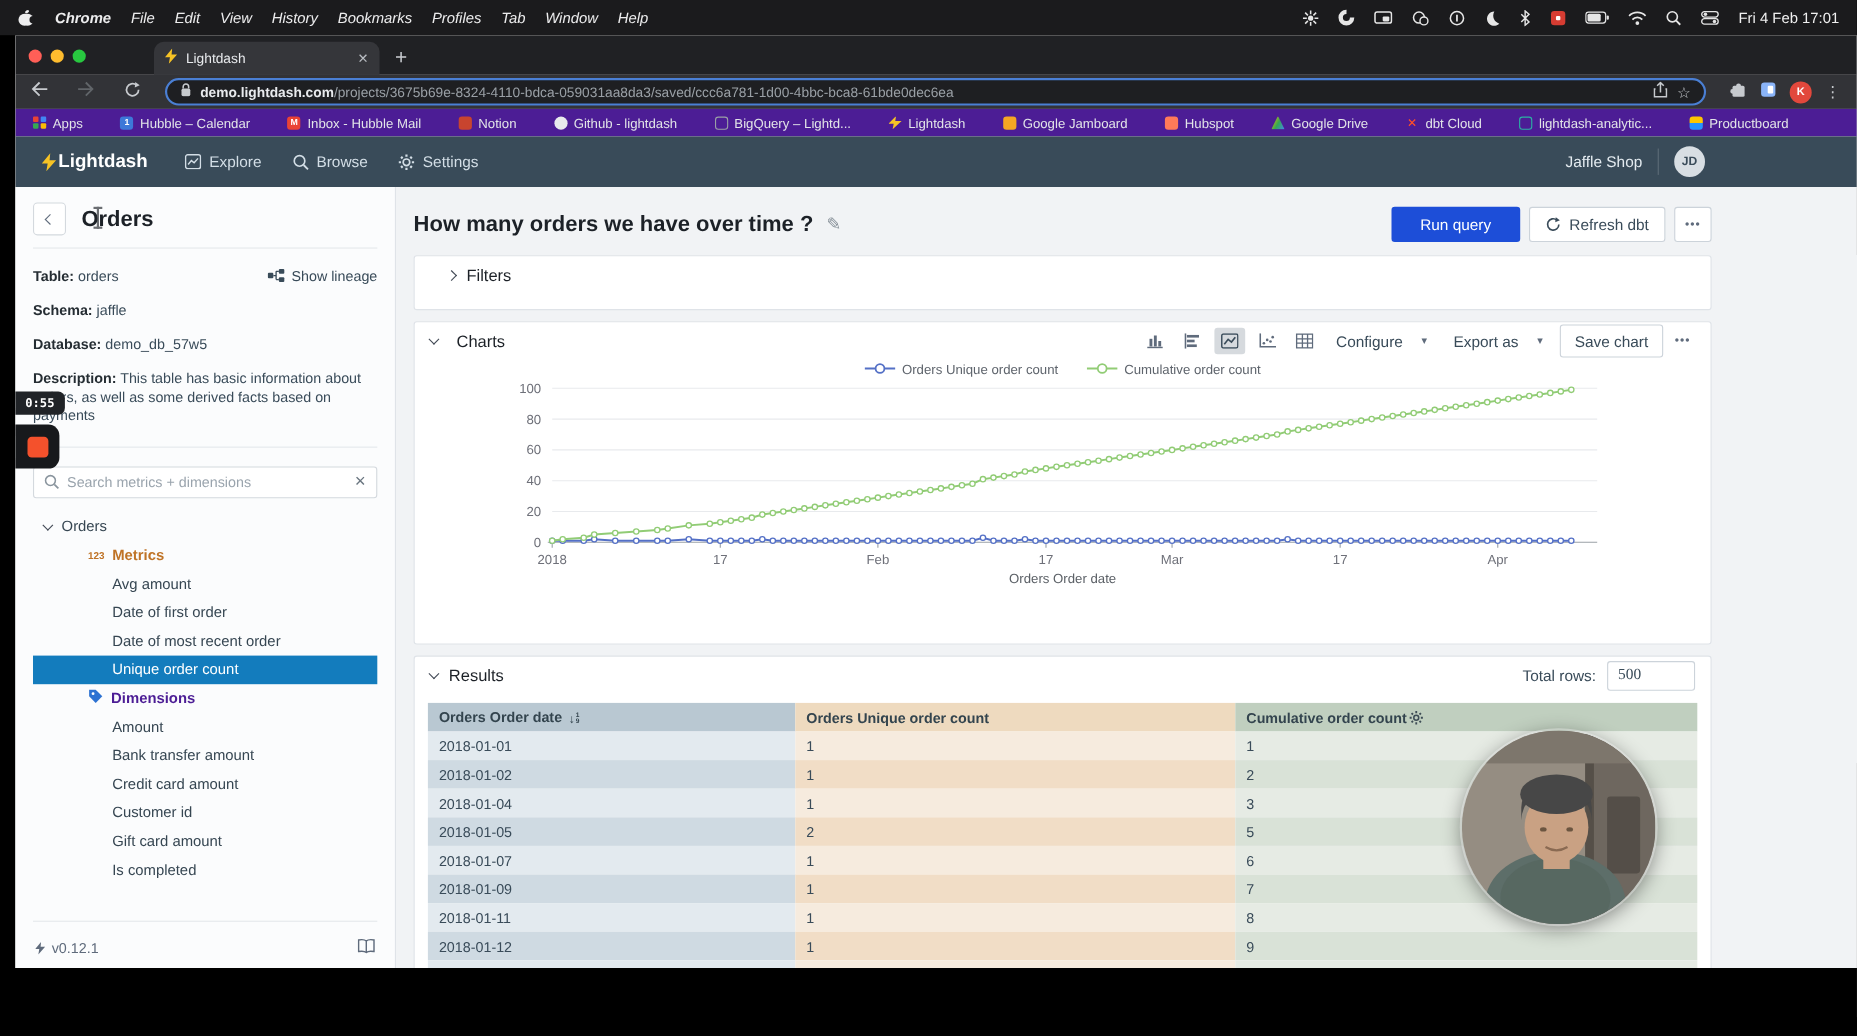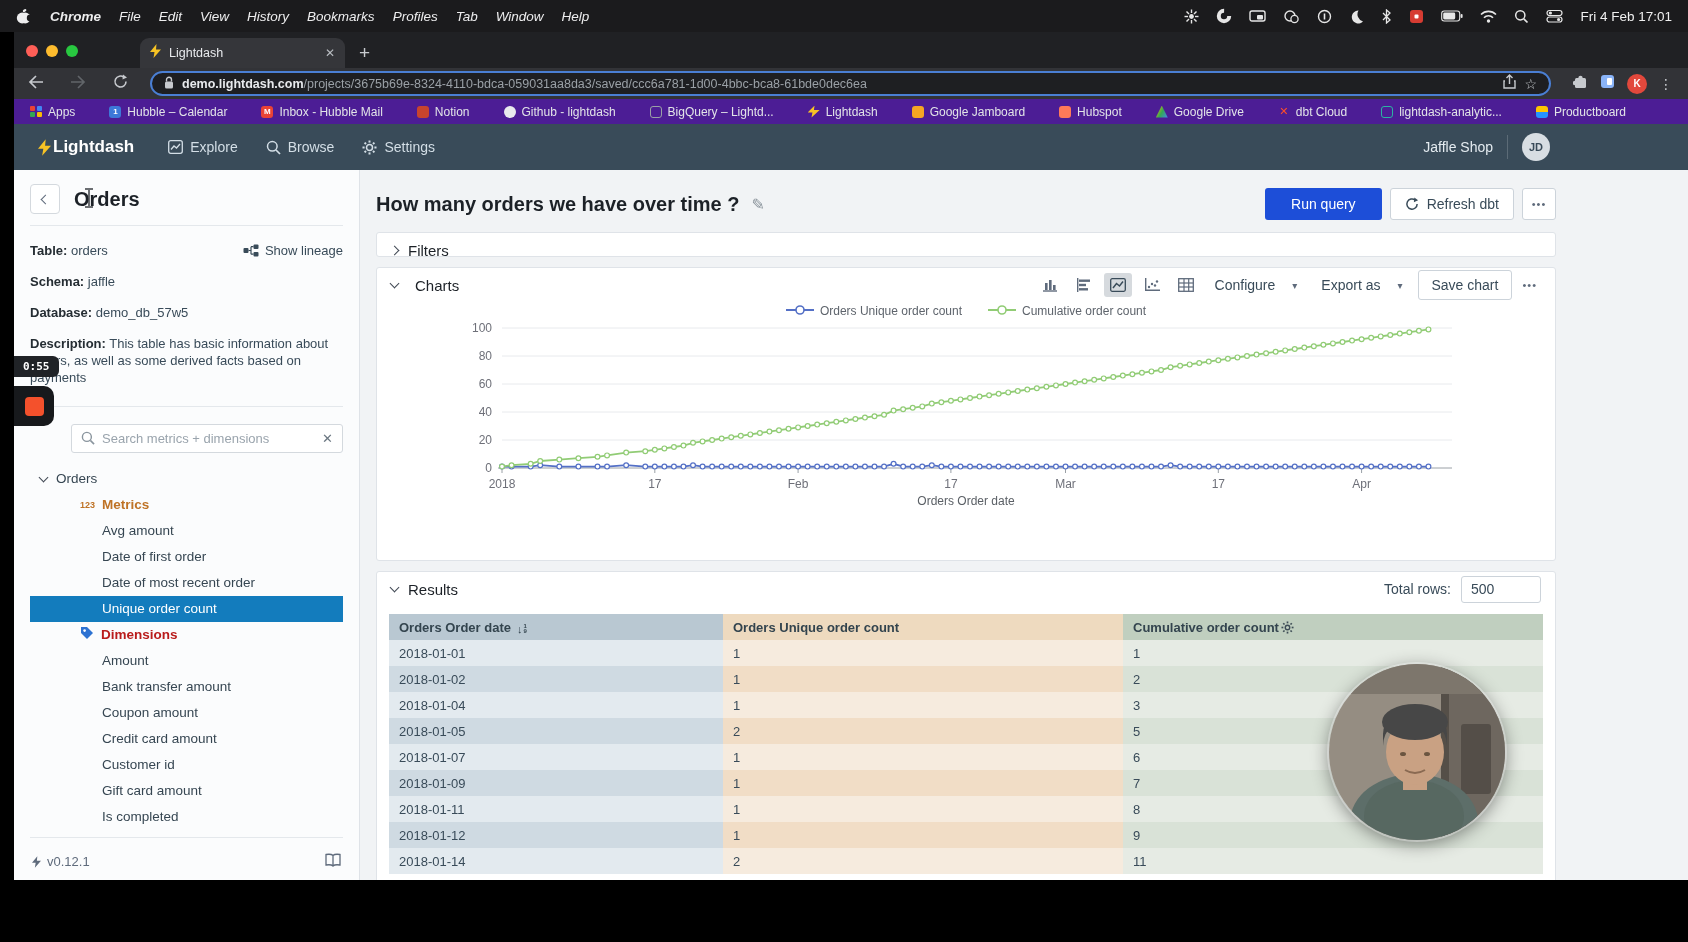--- a/index.html
+++ b/index.html
@@ -49,30 +49,30 @@
   .backbtn{width:30px;height:30px;border:1px solid #d4d9de;border-radius:4px;background:#fff;display:flex;align-items:center;justify-content:center;}
   .sb-title{font-size:20px;font-weight:600;color:#1c2127;}
   .ibeam{position:absolute;left:58px;top:4px;width:2px;height:20px;background:#3b3f44;opacity:.75;}
   .ibeam:before,.ibeam:after{content:"";position:absolute;left:-3px;width:8px;height:2px;background:#3b3f44;}
   .ibeam:after{bottom:0;}
   hr{border:none;border-top:1px solid #e4e8ec;margin:11px 0;}
   .kv{font-size:13px;color:#394b59;margin:5px 0 9px;line-height:17px;}
   .kv b{color:#252d33;}
   .kv-row{display:flex;justify-content:space-between;align-items:center;gap:32px;}
   .lineage{display:flex;align-items:center;gap:6px;font-size:13px;color:#394b59;}
-  .search-box{height:30px;border:1px solid #d4d9de;border-radius:3px;background:#fff;display:flex;align-items:center;padding:0 9px;gap:7px;margin-top:6px;margin-left:41px;}
+  .search-box{height:30px;border:1px solid #d4d9de;border-radius:3px;background:#fff;display:flex;align-items:center;padding:0 9px;gap:7px;margin-top:6px;}
   .search-box input{border:none;outline:none;flex:1;font-size:13px;color:#394b59;font-family:inherit;background:transparent;}
   .search-box input::placeholder{color:#9aa4ad;}
   .search-x{color:#6a7680;font-size:13px;}
   .tree{margin-top:13px;height:380px;overflow:hidden;}
   .trow{height:26px;display:flex;align-items:center;font-size:13.5px;color:#364652;gap:9px;}
   .trow.root{padding-left:10px;}
   .trow.group{padding-left:50px;gap:7px;font-weight:600;}
   .trow.group.metrics{color:#bf7326;}
-  .trow.group.dims{color:#b91c1c;}
+  .trow.group.dims{color:#4c1d95;}
   .num123{font-size:9px;font-weight:bold;color:#bf7326;letter-spacing:0;}
   .trow.leaf{padding-left:72px;}
   .trow.leaf.selected{background:#137cbd;color:#fff;margin-right:-16px;}
   .sb-footer{margin-top:auto;}
   .sb-footer .frow{display:flex;align-items:center;justify-content:space-between;font-size:13px;color:#5f6b7c;padding:4px 2px 0;}
   .frow .ver{display:flex;align-items:center;gap:6px;}
   .chev{display:inline-block;width:7px;height:7px;border-right:1.6px solid #5f6b7c;border-bottom:1.6px solid #5f6b7c;flex:none;}
   .cd{transform:rotate(45deg);margin-top:-3px;}
   .cr{transform:rotate(-45deg);}
   .cl{transform:rotate(135deg);}
@@ -81,37 +81,37 @@
   .title-row{display:flex;align-items:center;height:44px;margin-bottom:6px;}
   .page-title{font-size:20px;font-weight:600;color:#1c2127;}
   .pencil{color:#8a939b;font-size:16px;margin-left:12px;}
   .title-actions{margin-left:auto;display:flex;align-items:center;gap:8px;}
   .btn-primary{background:#1d4ed8;color:#fff;border:none;border-radius:3px;height:32px;padding:0 26px;font-size:14px;font-family:inherit;}
   .btn-outline{background:#fff;color:#394b59;border:1px solid #ccd3da;border-radius:3px;height:32px;padding:0 14px;font-size:14px;font-family:inherit;display:flex;align-items:center;gap:8px;}
   .btn-more{background:#fff;color:#5f6b7c;border:1px solid #ccd3da;border-radius:3px;height:32px;width:34px;font-size:11px;letter-spacing:1px;font-family:inherit;}
   .panel{background:#fff;border:1px solid #dfe3e8;border-radius:3px;margin-bottom:10px;}
   .panel-head{display:flex;align-items:center;gap:10px;padding:0 14px;height:34px;font-size:15px;color:#1c2127;}
   .panel-head .chev{border-color:#404854;}
-  .filters-panel{height:25px;}
+  .filters-panel{height:50px;padding-left:16px;}
   .charts-panel{height:294px;}
   .charts-head-right{margin-left:auto;display:flex;align-items:center;gap:6px;}
   .cicon{width:28px;height:24px;border-radius:3px;display:flex;align-items:center;justify-content:center;}
   .cicon.active{background:#d6dade;}
   .dd{display:flex;align-items:center;gap:17px;font-size:14px;color:#394b59;padding:0 9px;}
   .dd .car{font-size:10px;color:#5f6b7c;}
   .btn-save{background:#fff;border:1px solid #ccd3da;border-radius:3px;height:30px;padding:0 13px;font-size:14px;color:#394b59;font-family:inherit;}
   .more-sm{color:#5f6b7c;font-size:11px;letter-spacing:1px;padding:0 4px;}
   .legend{display:flex;justify-content:center;gap:26px;margin:2px 0 0;}
   .lg-item{display:flex;align-items:center;gap:6px;font-size:12px;color:#5e646c;}
   svg text{font-family:"Liberation Sans","DejaVu Sans",sans-serif;}
   .xlabel{text-align:center;font-size:12px;color:#5b6066;margin-top:-2px;}
   .results-panel{height:320px;display:flex;flex-direction:column;}
   .results-head-right{margin-left:auto;display:flex;align-items:center;gap:10px;}
   .tr-label{font-size:14px;color:#394b59;}
-  .tr-input{width:80px;height:27px;border:1px solid #ccd3da;border-radius:3px;font-size:14px;color:#394b59;padding:0 9px;font-family:Liberation Sans, sans-serif;}
+  .tr-input{width:80px;height:27px;border:1px solid #ccd3da;border-radius:3px;font-size:14px;color:#394b59;padding:0 9px;font-family:Liberation Serif, serif;}
   .tablewrap{padding:8px 12px 0;overflow:hidden;flex:1;}
   table{border-collapse:collapse;width:100%;}
   th{font-size:13px;font-weight:bold;color:#33444e;text-align:left;padding:5px 10px;height:26px;}
   td{font-size:13px;color:#394b59;padding:5px 10px;height:26px;}
   .h0{background:#b9c8d2;} .h1{background:#eedabf;} .h2{background:#c0cfbf;}
   .c0.even{background:#e3eaef;} .c0.odd{background:#cfdae2;}
   .c1.even{background:#f6ebde;} .c1.odd{background:#f1ddc6;}
   .c2.even{background:#e6ebe4;} .c2.odd{background:#d9e2d7;}
   .sort-ic{display:inline-flex;align-items:center;margin-left:6px;vertical-align:-1px;}
   .sort-ic .sa{font-size:11px;color:#33444e;}
@@ -457,23 +457,20 @@
                 <path d="M1 1 h6 l6 6 -6 6 -6 -6 z" fill="#2d72d2"></path>
                 <circle cx="4.6" cy="4.6" r="1.3" fill="#fff"></circle>
               </svg></span>
             <span>Dimensions</span>
           </div>
           <div class="trow leaf">
             <span>Amount</span>
           </div>
           <div class="trow leaf">
             <span>Bank transfer amount</span>
-          </div>
-          <div class="trow leaf">
-            <span>Coupon amount</span>
           </div>
           <div class="trow leaf">
             <span>Credit card amount</span>
           </div>
           <div class="trow leaf">
             <span>Customer id</span>
           </div>
           <div class="trow leaf">
             <span>Gift card amount</span>
           </div>

